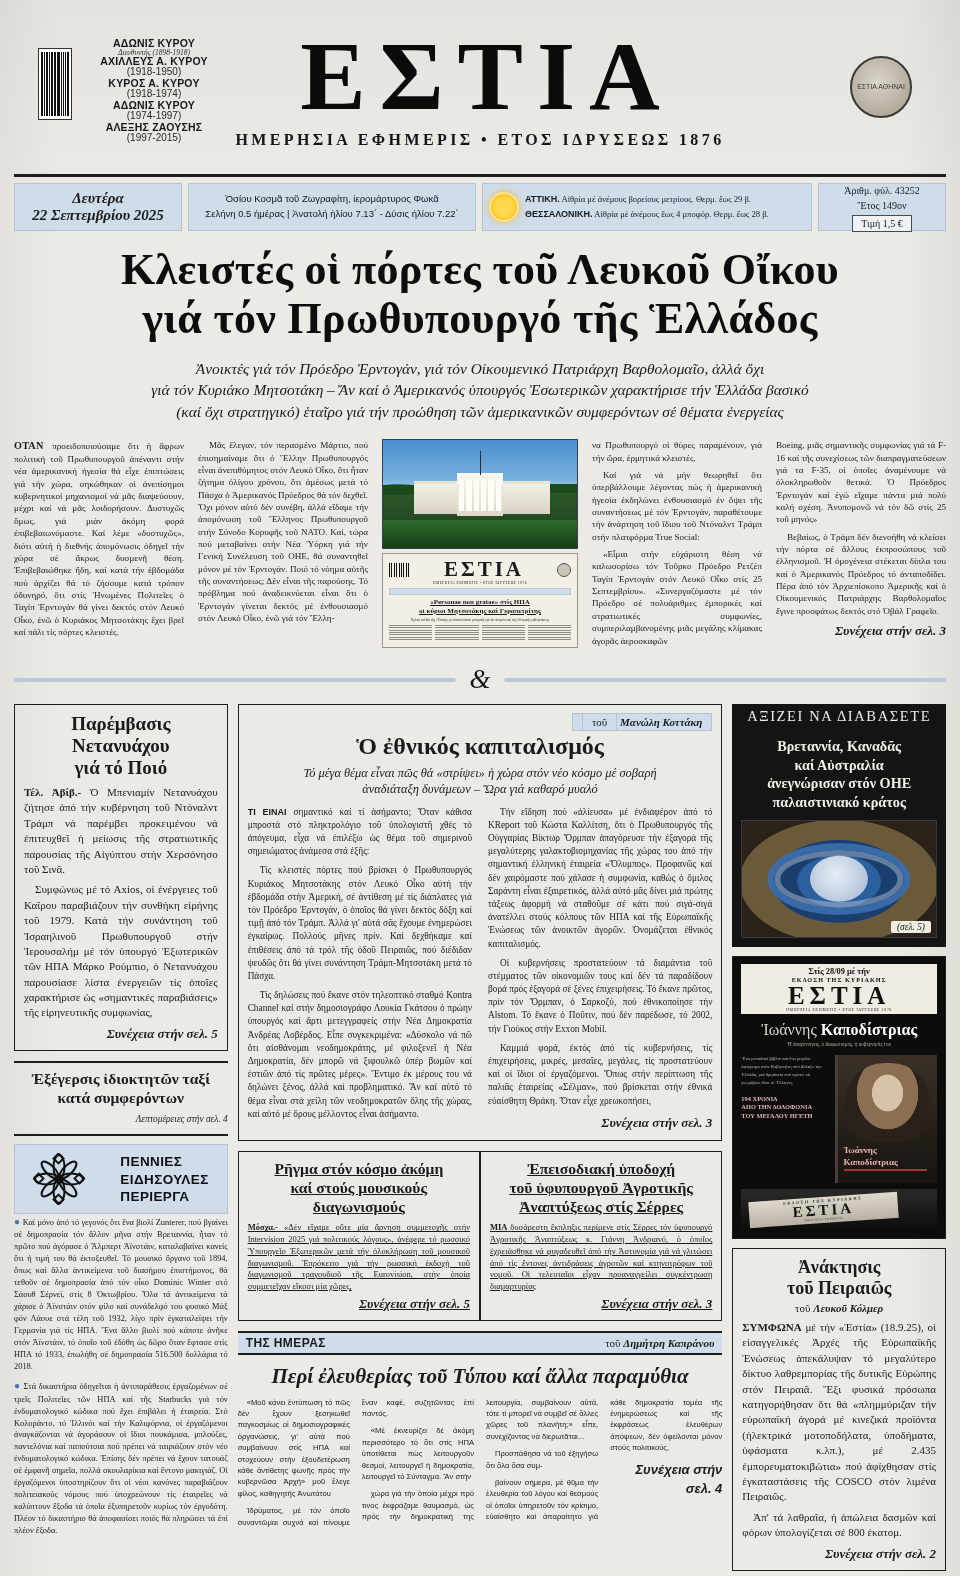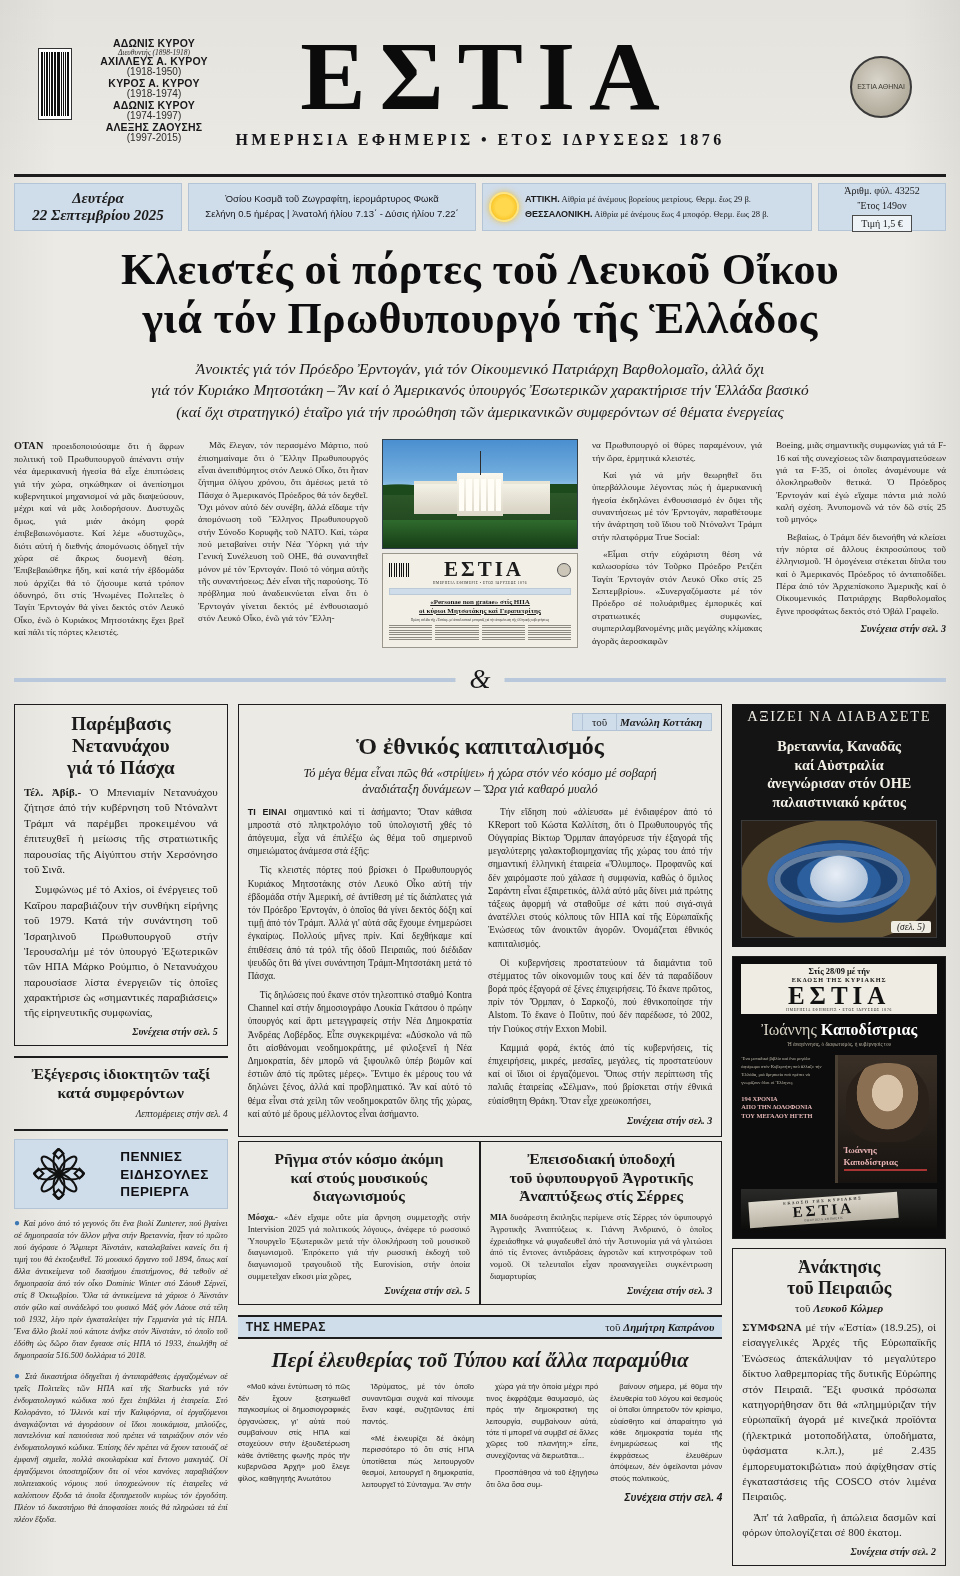--- a/index.html
+++ b/index.html
@@ -179,55 +179,55 @@
   .colC { width:490px; }
   .colR { width:216px; }
 
   .boxed { border:1.6px solid #1d1d1d; padding:8px 9px; background:transparent; }
   .box-title {
     text-align:center; font-weight:bold; font-size:19px; line-height:1.16; margin-bottom:6px;
   }
   .bodytext { font-size:11px; line-height:1.4; text-align:justify; }
   .bodytext p { margin:0 0 5px; text-indent:11px; }
   .bodytext p.first { text-indent:0; }
-  .cont { text-align:right; font-style:italic; font-weight:bold; font-size:10px; margin-top:3px; }
+  .cont { text-align:right; font-style:italic; font-weight:bold; font-size:13px; margin-top:3px; }
 
   .hr-thick { height:2.6px; background:#1d1d1d; margin:10px 0 7px; }
   .teaser-title { text-align:center; font-weight:bold; font-size:15.5px; line-height:1.2; }
   .teaser-note { text-align:right; font-style:italic; font-size:9.4px; margin-top:6px; }
 
   .pennies-head {
     background:#cfdcea; border:1px solid #b3c4d6;
     display:flex; align-items:center; gap:10px; padding:8px 18px; margin-top:8px;justify-content:space-between;
   }
   .flower { width:52px; height:52px; flex:0 0 52px; position:relative; }
   .pennies-head .labels {
     font-family:"Liberation Sans", sans-serif; font-weight:bold;
     font-size:13.5px; line-height:1.28; letter-spacing:.4px; color:#101014;
   }
-  .pennies-body { font-size:8.4px; line-height:1.42; font-style:italic; text-align:justify; margin-top:7px; }
+  .pennies-body { font-size:8.4px; line-height:1.42; text-align:justify; margin-top:1px; }
   .pennies-body p { margin:0 0 7px; }
   .bullet { color:#3d78b5; font-size:10px; }
 
   
   .byline-tab {
     display:flex; justify-content:flex-end; margin-bottom:2px;
   }
   .byline-tab span {
     background:#cfdcea; border:1px solid #b3c4d6; padding:2px 9px; font-size:11px;
   }
   .byline-tab b { font-style:italic; }
   .ed-title { text-align:center; font-weight:bold; font-size:24px; margin:2px 0 5px; }
   .ed-deck { text-align:center; font-style:italic; font-size:12.4px; line-height:1.32; margin-bottom:8px; }
   .two-col { column-count:2; column-gap:16px; font-size:9.3px; line-height:1.42; text-align:justify; }
   .two-col p { margin:0 0 6px; text-indent:12px; }
   .two-col p.first { text-indent:0; }
   .two-col p.first b { font-family:"Liberation Sans", sans-serif; font-size:9px; }
 
-  .pair { display:flex; margin-top:4px; }
+  .pair { display:flex; margin-top:10px;text-decoration:underline; }
   .pair > div { flex:1; }
   .small-title { text-align:center; font-weight:bold; font-size:15.6px; line-height:1.2; margin-bottom:6px; }
   .small-body { font-size:8.5px; line-height:1.38; text-align:justify; }
 
   .day-bar {
     display:flex; align-items:center; justify-content:space-between;
     background:#cfdcea; border-top:2.4px solid #1d1d1d; border-bottom:2.4px solid #1d1d1d;
     padding:3px 8px; margin-top:10px;
   }
   .day-bar .l { font-family:"Liberation Sans", sans-serif; font-weight:bold; font-size:12px; letter-spacing:.4px; }
@@ -454,21 +454,21 @@
   </div>
 
   <div class="grid">
 
     <div class="colL">
 
       <div class="boxed">
         <div class="box-title">
           <div>Παρέμβασις</div>
           <div>Νετανυάχου</div>
-          <div>γιά τό Πάσχα</div>
+          <div>γιά τό Ποιό</div>
         </div>
         <div class="bodytext">
           <p class="first"><b>Τέλ. Ἀβίβ.-</b> <span>Ὁ Μπενιαμίν Νετανυάχου ζήτησε ἀπό τήν κυβέρνηση τοῦ Ντόναλντ Τράμπ νά παρέμβει προκειμένου νά ἐπιτευχθεῖ ἡ μείωσις τῆς στρατιωτικῆς παρουσίας τῆς Αἰγύπτου στήν Χερσόνησο τοῦ Σινᾶ.</span></p>
           <p>Συμφώνως μέ τό Axios, οἱ ἐνέργειες τοῦ Καΐρου παραβιάζουν τήν συνθήκη εἰρήνης τοῦ 1979. Κατά τήν συνάντηση τοῦ Ἰσραηλινοῦ Πρωθυπουργοῦ στήν Ἱερουσαλήμ μέ τόν ὑπουργό Ἐξωτερικῶν τῶν ΗΠΑ Μάρκο Ρούμπιο, ὁ Νετανυάχου παρουσίασε λίστα ἐνεργειῶν τίς ὁποῖες χαρακτήρισε ὡς «σημαντικές παραβιάσεις» τῆς εἰρηνευτικῆς συμφωνίας,</p>
         </div>
         <div class="cont">Συνέχεια στήν σελ. 5</div>
       </div>
 
       <div class="hr-thick"></div>
       <div>

